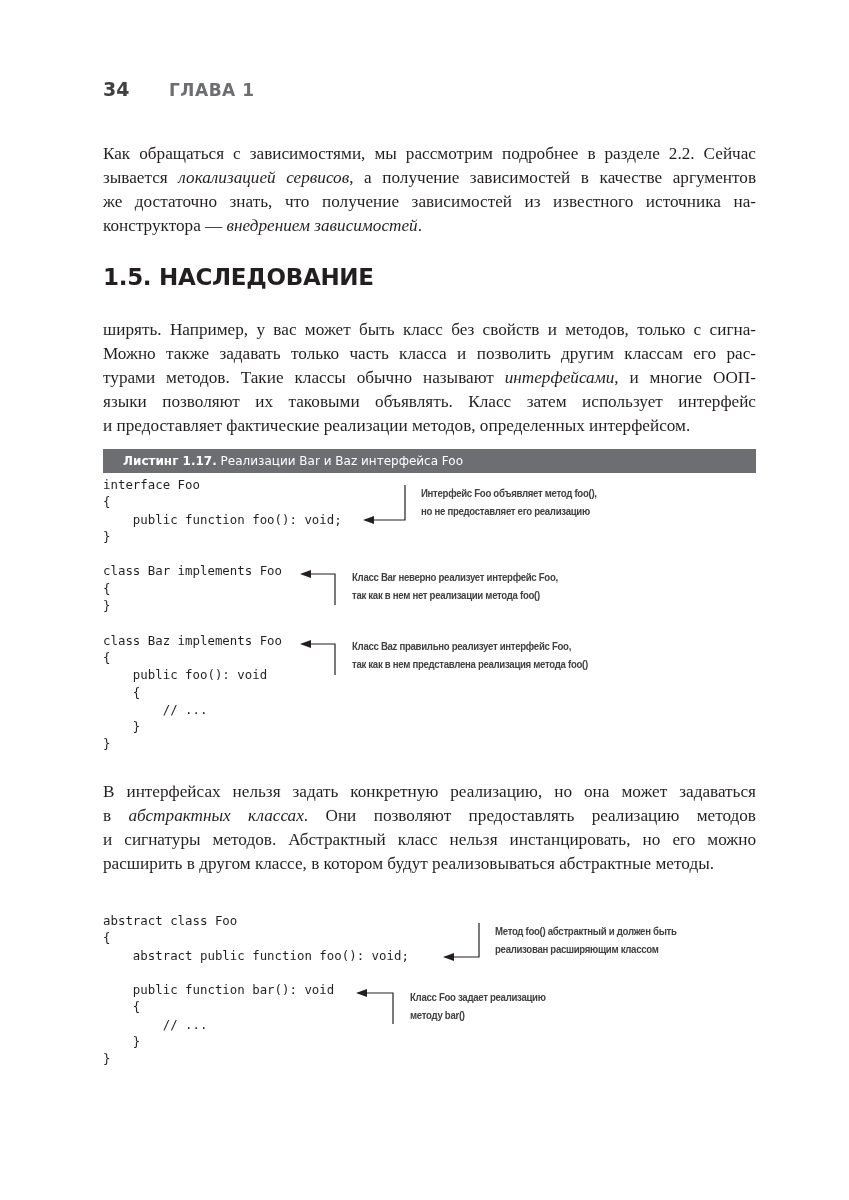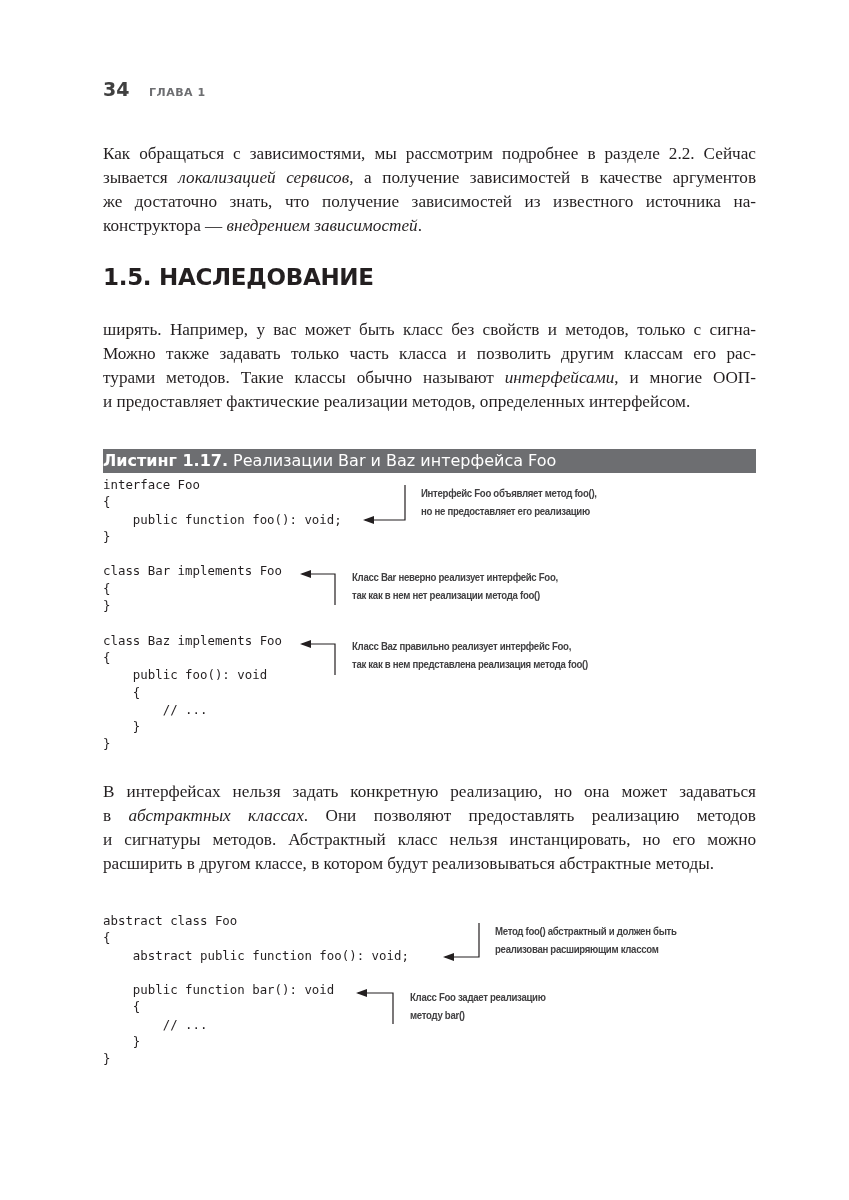--- a/index.html
+++ b/index.html
@@ -1,30 +1,30 @@
 <!DOCTYPE html>
 <html><head>
 <meta charset="utf-8">
 <style>
   html, body { margin: 0; padding: 0; background: #ffffff; }
   body { width: 849px; height: 1200px; position: relative; overflow: hidden; color: #231f20; }
   .page { position: absolute; left: 0; top: 0; width: 849px; height: 1200px; }
 
   .running-head { position: absolute; left: 103px; top: 78px; font-family: "DejaVu Sans", sans-serif; font-weight: bold; }
   .page-num { font-size: 19px; color: #404040; letter-spacing: 0; }
-  .chapter { font-size: 11px; color: #6d6e71; margin-left: 14px; letter-spacing: 0.5px; }
+  .chapter { font-size: 17px; color: #6d6e71; margin-left: 34px; letter-spacing: 0.5px; }
 
   .para { position: absolute; left: 103px; width: 653px; font-family: "Liberation Serif", serif; font-size: 17.2px; line-height: 24px; text-align: justify; color: #231f20; }
   .para .line { display: block; text-align: justify; text-align-last: justify; white-space: nowrap; }
   .para .line.last { text-align-last: left; }
   .para em { font-style: italic; }
 
   .h2 { position: absolute; left: 103px; top: 264px; font-family: "DejaVu Sans", sans-serif; font-weight: bold; font-size: 23px; color: #231f20; letter-spacing: -0.3px; }
 
-  .listing-bar { position: absolute; left: 103px; width: 653px; height: 24px; background: #6d6e71; color: #ffffff; font-family: "DejaVu Sans", sans-serif; font-size: 16px; line-height: 24px; padding-left: 0; box-sizing: border-box; white-space: nowrap; overflow: hidden; }
+  .listing-bar { position: absolute; left: 103px; width: 653px; height: 24px; background: #6d6e71; color: #ffffff; font-family: "DejaVu Sans", sans-serif; font-size: 12px; line-height: 24px; padding-left: 20px; box-sizing: border-box; white-space: nowrap; overflow: hidden; }
   .listing-bar b { font-weight: bold; }
   .listing-bar span.t { font-weight: normal; }
 
   .code { position: absolute; left: 103px; font-family: "DejaVu Sans Mono", monospace; font-size: 12.4px; line-height: 17.3px; color: #231f20; white-space: pre; margin: 0; }
   .code .cl { display: block; height: 17.3px; }
 
   .note { position: absolute; font-family: "Liberation Sans", sans-serif; font-weight: bold; font-size: 11.2px; line-height: 18px; color: #414042; letter-spacing: -0.35px; white-space: nowrap; transform: scaleX(0.86); transform-origin: left top; }
 
   svg.arrows { position: absolute; left: 0; top: 0; width: 849px; height: 1200px; pointer-events: none; }
 </style>
@@ -44,20 +44,21 @@
       <span class="line"><span>же достаточно знать, что получение зависимостей из известного источника на-</span></span>
       <span class="line last"><span>конструктора — </span><em>внедрением зависимостей</em><span>.</span></span>
     </div>
 
   <div class="h2">1.5. НАСЛЕДОВАНИЕ</div>
 
   <div class="para" style="top:318px;">
       <span class="line"><span>ширять. Например, у вас может быть класс без свойств и методов, только с сигна-</span></span>
       <span class="line"><span>Можно также задавать только часть класса и позволить другим классам его рас-</span></span>
       <span class="line"><span>турами методов. Такие классы обычно называют </span><em>интерфейсами</em><span>, и многие ООП-</span></span>
+      <span class="line"><span>языки позволяют их таковыми объявлять. Класс затем использует интерфейс</span></span>
       <span class="line last"><span>и предоставляет фактические реализации методов, определенных интерфейсом.</span></span>
     </div>
 
   <div class="listing-bar" style="top:449px;">
     <b>Листинг 1.17.</b>
     <span class="t">Реализации Bar и Baz интерфейса Foo</span>
   </div>
 
   <pre class="code" style="top:476px;"><span class="cl">interface Foo</span><span class="cl">{</span><span class="cl">    public function foo(): void;</span><span class="cl">}</span><span class="cl"></span><span class="cl">class Bar implements Foo</span><span class="cl">{</span><span class="cl">}</span><span class="cl"></span><span class="cl">class Baz implements Foo</span><span class="cl">{</span><span class="cl">    public foo(): void</span><span class="cl">    {</span><span class="cl">        // ...</span><span class="cl">    }</span><span class="cl">}</span></pre>
 

